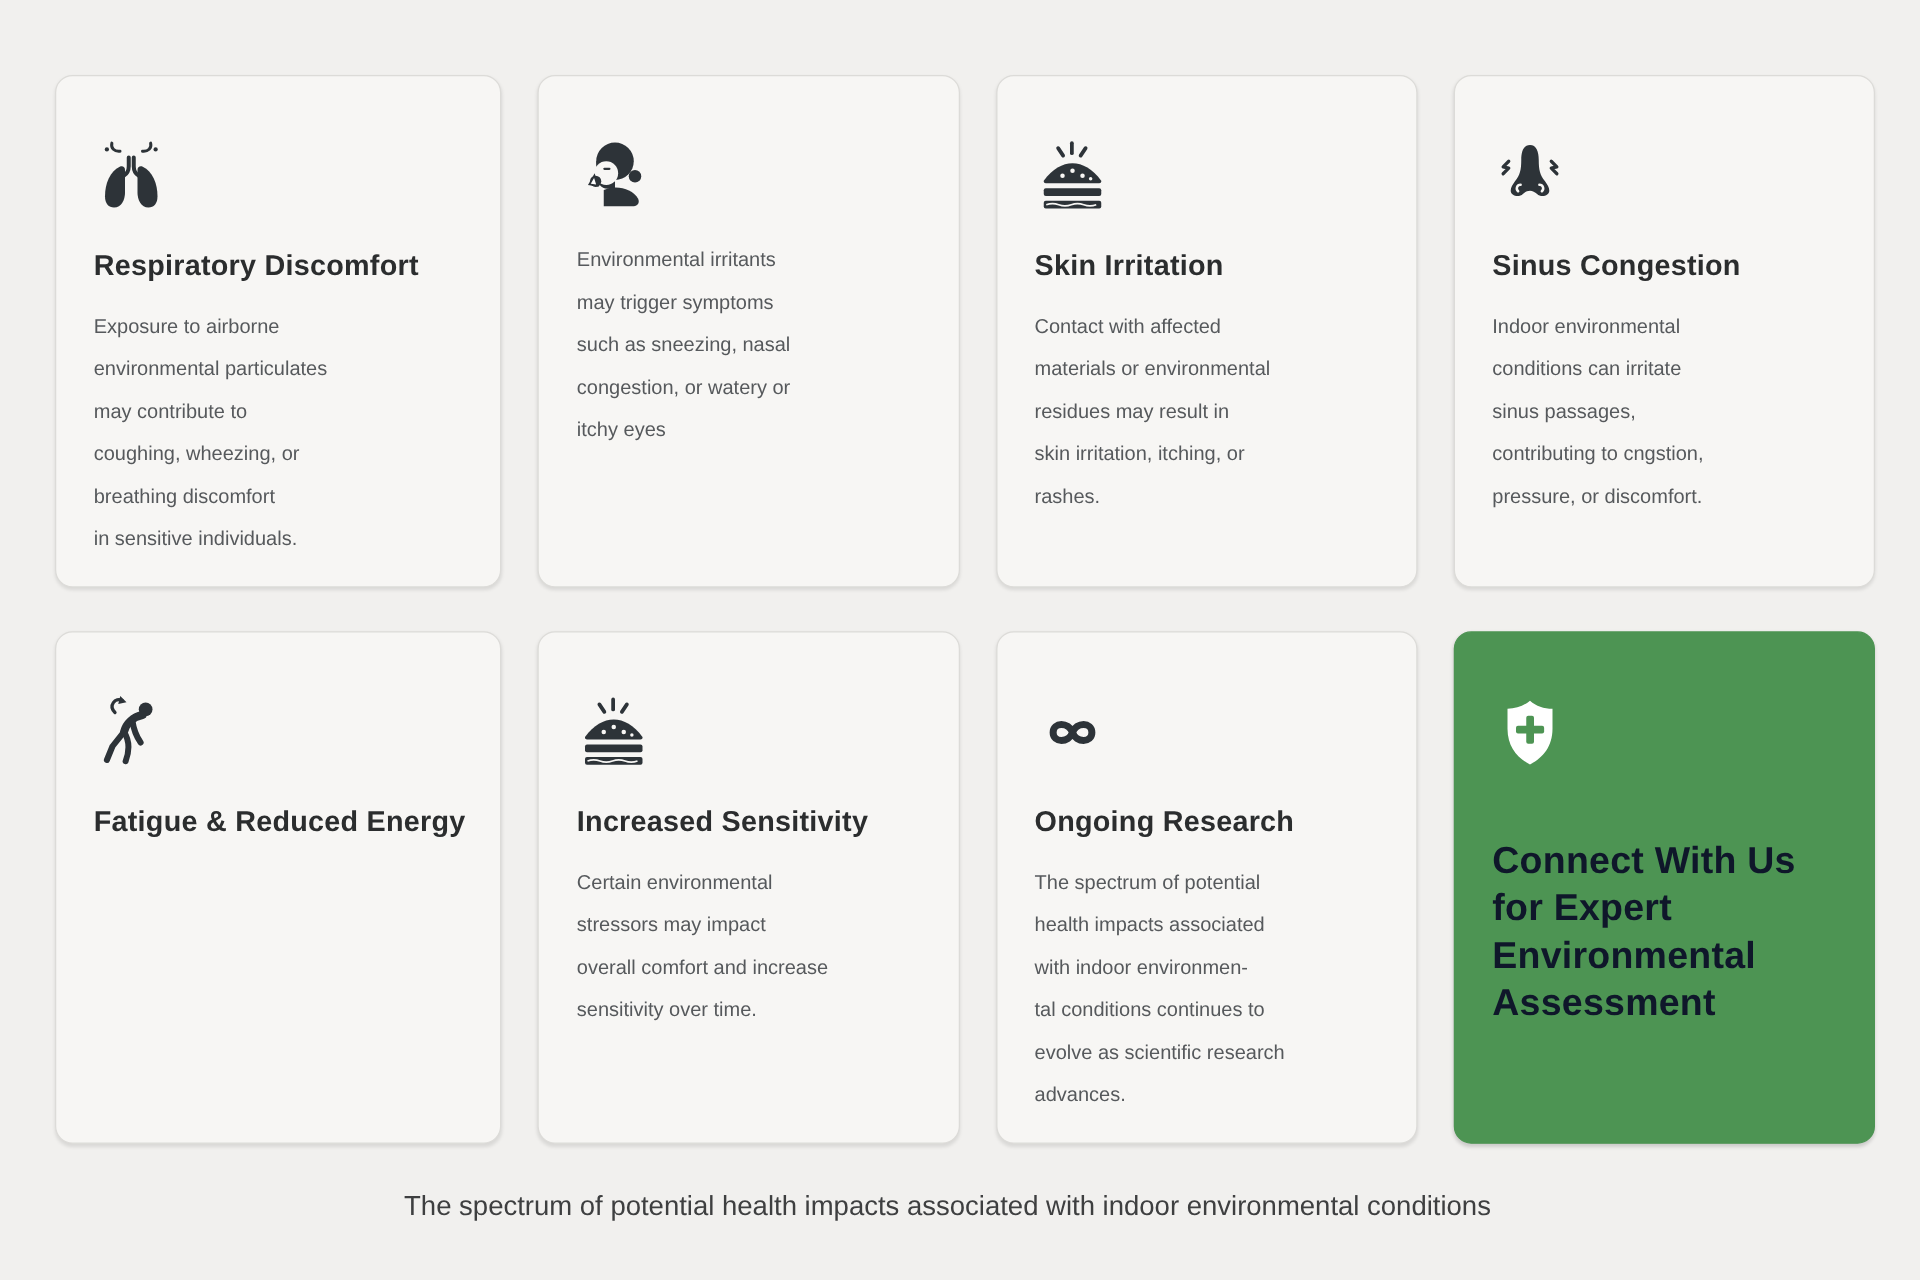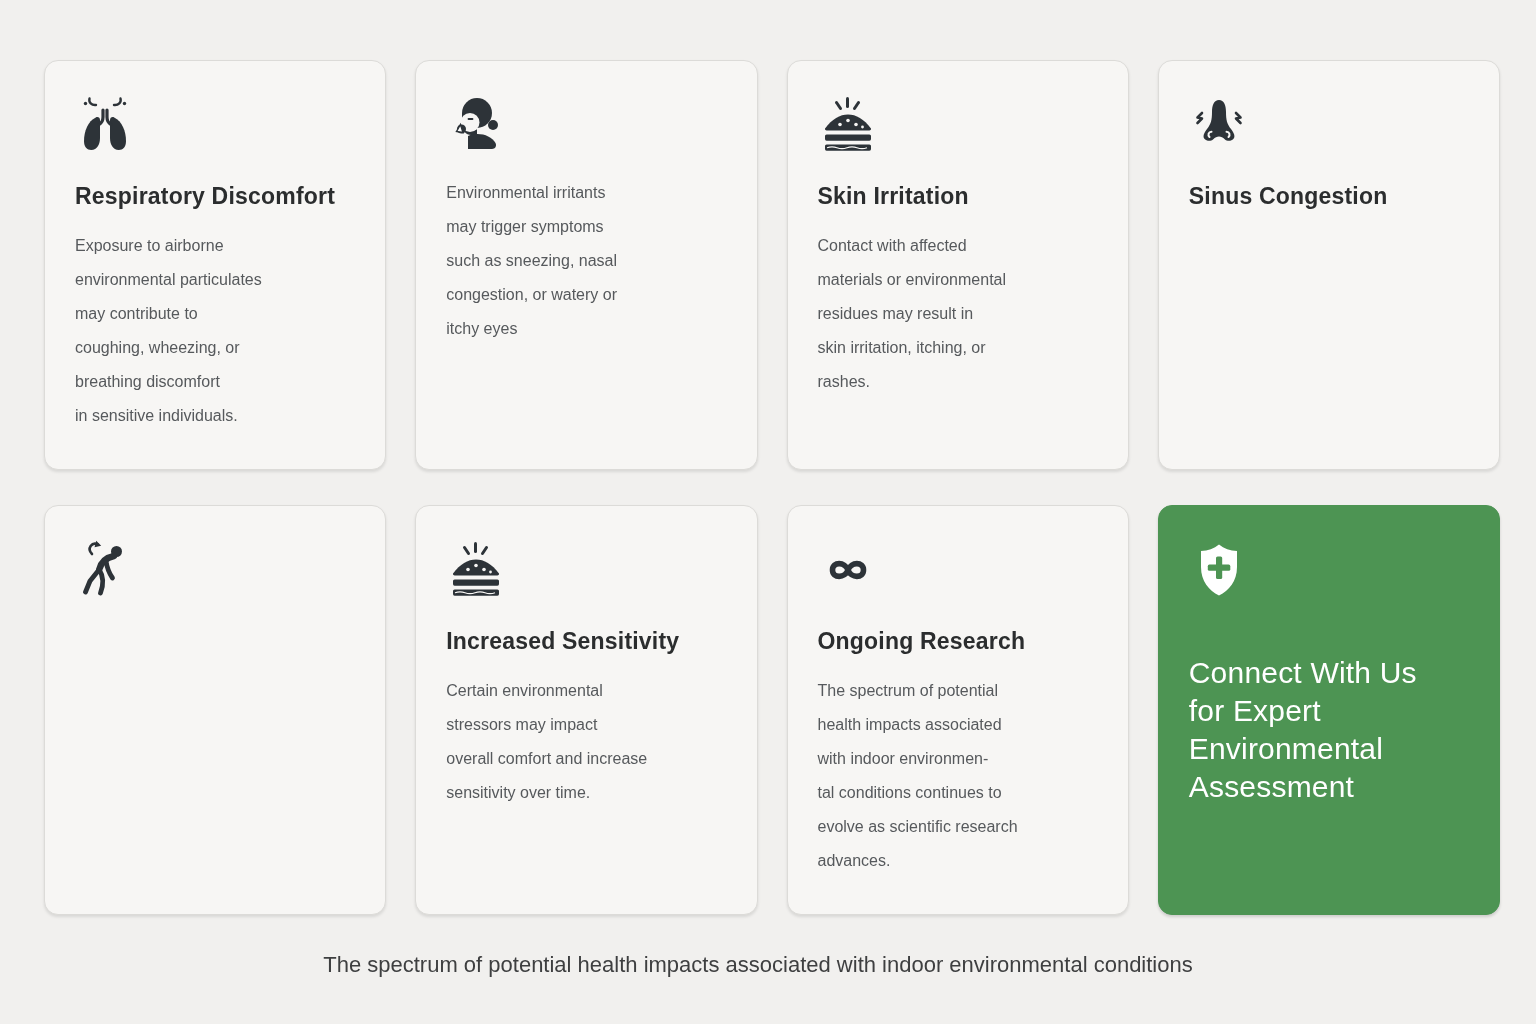--- a/index.html
+++ b/index.html
@@ -21,21 +21,21 @@
     grid-template-columns: repeat(4, 1fr);
     grid-template-rows: 410px 410px;
     column-gap: 29px;
     row-gap: 35px;
   }
   .card {
     box-sizing: border-box;
     background: #f7f6f4;
     border: 1px solid #dcdbd8;
     border-radius: 14px;
-    padding: 32px 28px;
+    padding: 48px 28px;
     box-shadow: 0 2px 3px rgba(0,0,0,0.10);
   }
   .icon {
     width: 64px;
     height: 64px;
   }
   .icon svg { display: block; width: 64px; height: 64px; }
   .card-title {
     margin: 26px 0 0 2px;
     font-size: 23px;
@@ -53,22 +53,22 @@
   }
   .card.cta {
     background: #4d9453;
     border: 1px solid #4d9453;
     box-shadow: 0 2px 3px rgba(0,0,0,0.15);
   }
   .cta-title {
     margin: 52px 0 0 2px;
     font-size: 30px;
     line-height: 38px;
-    font-weight: normal;
-    color: #ffffff;
+    font-weight: bold;
+    color: #0f172a;
     white-space: pre-line;
     letter-spacing: 0.2px;
   }
   .caption {
     position: absolute;
     top: 952px;
     left: 0;
     width: 1516px;
     text-align: center;
     font-size: 22px;
@@ -152,34 +152,40 @@
       <div class="icon">
         <svg viewBox="0 0 64 64" fill="none">
           <path fill="#2d3338" d="M32 7 C27 7 25 12 25 19 C25 27 24 31 20 36 C17 40 15 44 18.2 46.6 C20.6 48.5 24.3 48.2 26.3 46.2 C28 44.6 30 43.6 32 43.6 C34 43.6 36 44.6 37.7 46.2 C39.7 48.2 43.4 48.5 45.8 46.6 C49 44 47 40 44 36 C40 31 39 27 39 19 C39 12 37 7 32 7 Z"></path>
           <path stroke="#f7f6f4" stroke-width="2" stroke-linecap="round" d="M22.5 44 C20.5 42 21.5 38.8 24.5 38.8"></path>
           <path stroke="#f7f6f4" stroke-width="2" stroke-linecap="round" d="M41.5 44 C43.5 42 42.5 38.8 39.5 38.8"></path>
           <path stroke="#2d3338" stroke-width="2.6" stroke-linejoin="round" stroke-linecap="round" d="M15 20 L10.5 24.5 L15 25.5 L10.5 30"></path>
           <path stroke="#2d3338" stroke-width="2.6" stroke-linejoin="round" stroke-linecap="round" d="M49 20 L53.5 24.5 L49 25.5 L53.5 30"></path>
         </svg>
       </div>
       <h3 class="card-title">Sinus Congestion</h3>
+      <p class="card-body">Indoor environmental
+conditions can irritate
+sinus passages,
+contributing to cngstion,
+pressure, or discomfort.</p>
     </section>
 
     <section class="card">
       <div class="icon">
         <svg viewBox="0 0 64 64" fill="none">
           <circle fill="#2d3338" cx="43.5" cy="13.5" r="5.5"></circle>
           <path stroke="#2d3338" stroke-width="6.4" stroke-linecap="round" d="M41 18 C33.5 19.5 28 24.5 26.2 31.5"></path>
           <path stroke="#2d3338" stroke-width="4.8" stroke-linecap="round" d="M33 23 C34 30 36 35 39.5 40"></path>
           <path stroke="#2d3338" stroke-width="4.8" stroke-linecap="round" stroke-linejoin="round" d="M26.2 31.5 L17 43 L12.5 54"></path>
           <path stroke="#2d3338" stroke-width="4.8" stroke-linecap="round" d="M26.2 31.5 C31 39 30.5 47 27.5 55"></path>
           <path stroke="#2d3338" stroke-width="2.6" stroke-linecap="round" d="M19 16 C13.5 10.5 19 3.5 25 6.5"></path>
           <path fill="#2d3338" d="M23.2 2.8 L28.2 7.8 L21.6 9.2 Z"></path>
         </svg>
       </div>
+      <h3 class="card-title">Fatigue &amp; Reduced Energy</h3>
     </section>
 
     <section class="card">
       <div class="icon">
         <svg viewBox="0 0 64 64" fill="none">
           <path fill="#2d3338" d="M9 35.5 C16 26 24 21.5 32 21.5 C40 21.5 48 26 55 35.5 C55.4 36.4 54.5 37.5 53.3 37.5 L10.7 37.5 C9.5 37.5 8.6 36.4 9 35.5 Z"></path>
           <circle fill="#f7f6f4" cx="24" cy="31.5" r="1.8"></circle>
           <circle fill="#f7f6f4" cx="32" cy="27.5" r="1.8"></circle>
           <circle fill="#f7f6f4" cx="40" cy="31.5" r="1.8"></circle>
           <circle fill="#f7f6f4" cx="46.5" cy="34" r="1.4"></circle>

